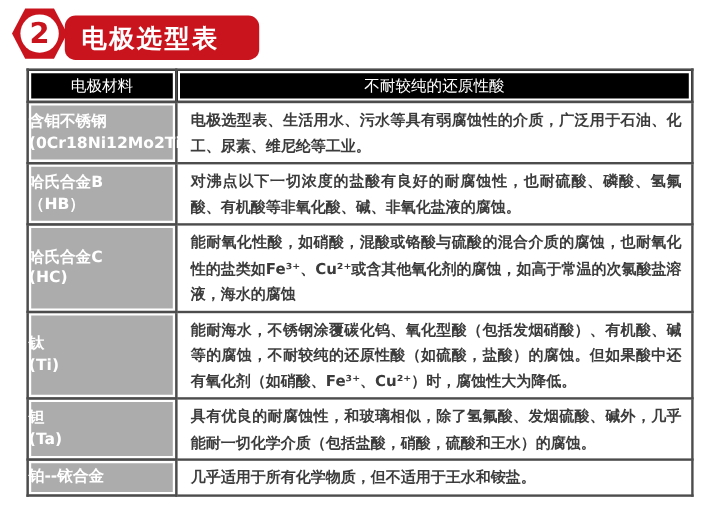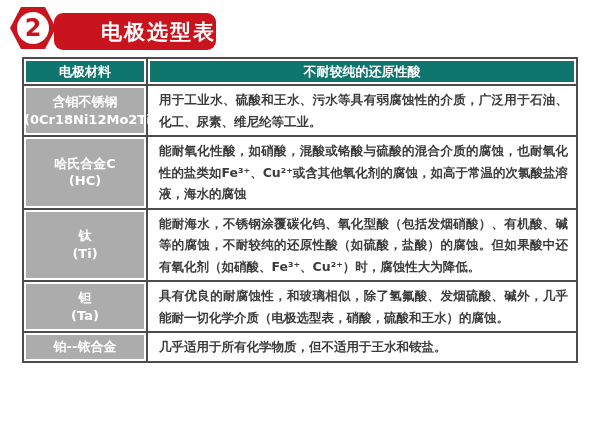--- a/index.html
+++ b/index.html
@@ -10,21 +10,21 @@
     position:relative;
     overflow:hidden;
   }
   
   .topbar { position:absolute; left:0; top:0; width:600px; height:56px; }
   .banner {
     position:absolute; left:54px; top:13px;
     width:162px; height:37px;
     background:#c9141d;
     border-radius:9px;
-    display:flex; align-items:center; justify-content:flex-end;
+    display:flex; align-items:center; justify-content:flex-start;
   }
   .banner span {
     color:#ffffff; font-size:21px; font-weight:bold; letter-spacing:2px;
     padding-left:14px; 
   }
   .badge { position:absolute; left:8px; top:4px; }
   .badge-num {
     font-size:24px; font-weight:bold; fill:#c9141d;
     font-family:"DejaVu Sans","Liberation Sans",sans-serif;
   }
@@ -40,29 +40,28 @@
   .sel-table th, .sel-table td {
     border:2px solid #4c4c4c;
     padding:0;
     vertical-align:middle;
   }
   .mat {
     background:#acacac;
     color:#ffffff;
     font-weight:bold;
     font-size:13px;
-    text-align:center;
     line-height:1.35;
     box-shadow:inset 0 0 0 2px #ffffff;
   }
   .mat .m1, .mat .m2 { display:block; }
   th.hdr {
-    background:#0f766e;
+    background:#000000;
     color:#ffffff;
-    font-weight:bold;
+    font-weight:normal;
     font-size:13px;
     text-align:center;
     box-shadow:inset 0 0 0 2px #ffffff;
   }
   td.desc {
     background:#ffffff;
     color:#3c3c3c;
     font-weight:bold;
     font-size:12.5px;
     line-height:1.72;
@@ -94,42 +93,49 @@
       <th class="hdr">电极材料</th>
       <th class="hdr">不耐较纯的还原性酸</th>
     </tr>
   </thead>
   <tbody>
     <tr style="height:45px;">
       <td class="mat">
         <span class="m1">含钼不锈钢</span>
         <span class="m2">(0Cr18Ni12Mo2Ti)</span>
       </td>
-      <td class="desc">用于工业水、硫酸和王水、污水等具有弱腐蚀性的介质，广泛用于石油、化工、尿素、维尼纶等工业。</td>
+      <td class="desc">电极选型表、生活用水、污水等具有弱腐蚀性的介质，广泛用于石油、化工、尿素、维尼纶等工业。</td>
+    </tr>
+    <tr style="height:46px;">
+      <td class="mat">
+        <span class="m1">哈氏合金B</span>
+        <span class="m2">（HB）</span>
+      </td>
+      <td class="desc">对沸点以下一切浓度的盐酸有良好的耐腐蚀性，也耐硫酸、磷酸、氢氟酸、有机酸等非氧化酸、碱、非氧化盐液的腐蚀。</td>
     </tr>
     <tr style="height:65px;padding-left:48px;">
       <td class="mat">
         <span class="m1">哈氏合金C</span>
         <span class="m2">(HC)</span>
       </td>
       <td class="desc">能耐氧化性酸，如硝酸，混酸或铬酸与硫酸的混合介质的腐蚀，也耐氧化性的盐类如Fe³⁺、Cu²⁺或含其他氧化剂的腐蚀，如高于常温的次氯酸盐溶液，海水的腐蚀</td>
     </tr>
     <tr style="height:70px;">
       <td class="mat">
         <span class="m1">钛</span>
         <span class="m2">(Ti)</span>
       </td>
       <td class="desc">能耐海水，不锈钢涂覆碳化钨、氧化型酸（包括发烟硝酸）、有机酸、碱等的腐蚀，不耐较纯的还原性酸（如硫酸，盐酸）的腐蚀。但如果酸中还有氧化剂（如硝酸、Fe³⁺、Cu²⁺）时，腐蚀性大为降低。</td>
     </tr>
     <tr style="height:45px;">
       <td class="mat">
         <span class="m1">钽</span>
         <span class="m2">(Ta)</span>
       </td>
-      <td class="desc">具有优良的耐腐蚀性，和玻璃相似，除了氢氟酸、发烟硫酸、碱外，几乎能耐一切化学介质（电极选型表，硝酸，硫酸和王水）的腐蚀。</td>
+      <td class="desc">具有优良的耐腐蚀性，和玻璃相似，除了氢氟酸、发烟硫酸、碱外，几乎能耐一切化学介质（包括盐酸，硝酸，硫酸和王水）的腐蚀。</td>
     </tr>
     <tr style="height:23px;">
       <td class="mat">
         <span class="m1">铂--铱合金</span>
         <span class="m2"></span>
       </td>
       <td class="desc">几乎适用于所有化学物质，但不适用于王水和铵盐。</td>
     </tr>
   </tbody>
 </table>

